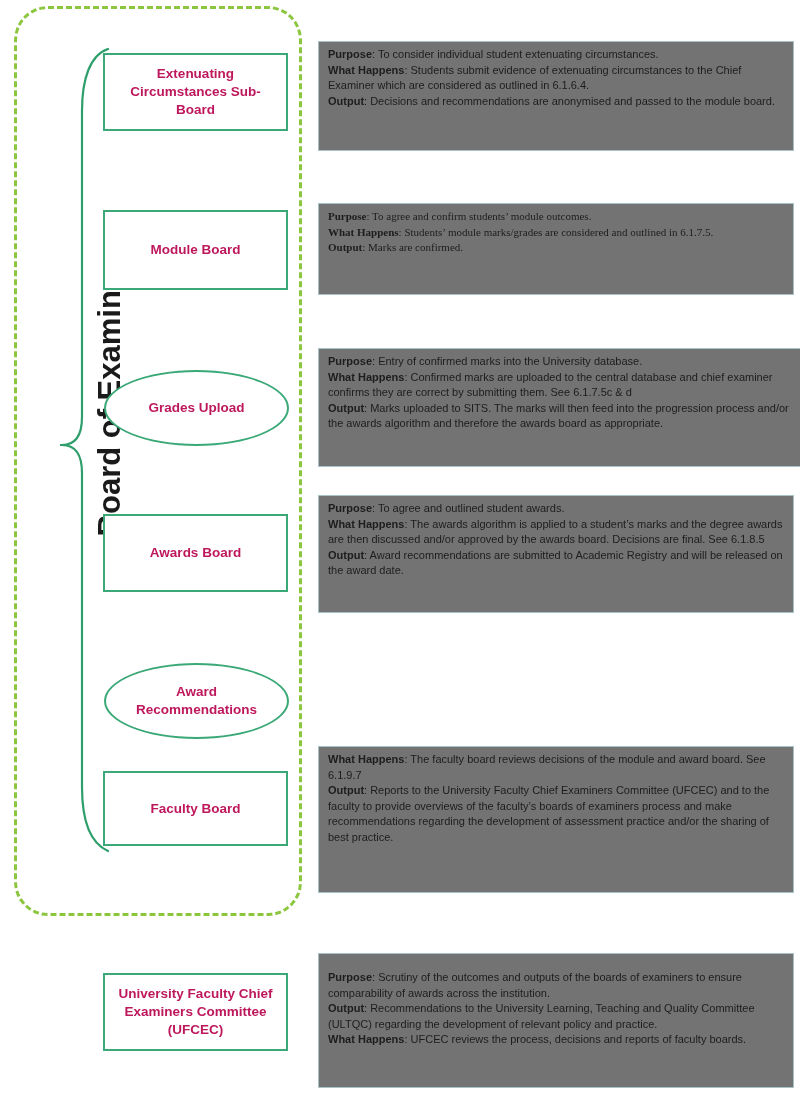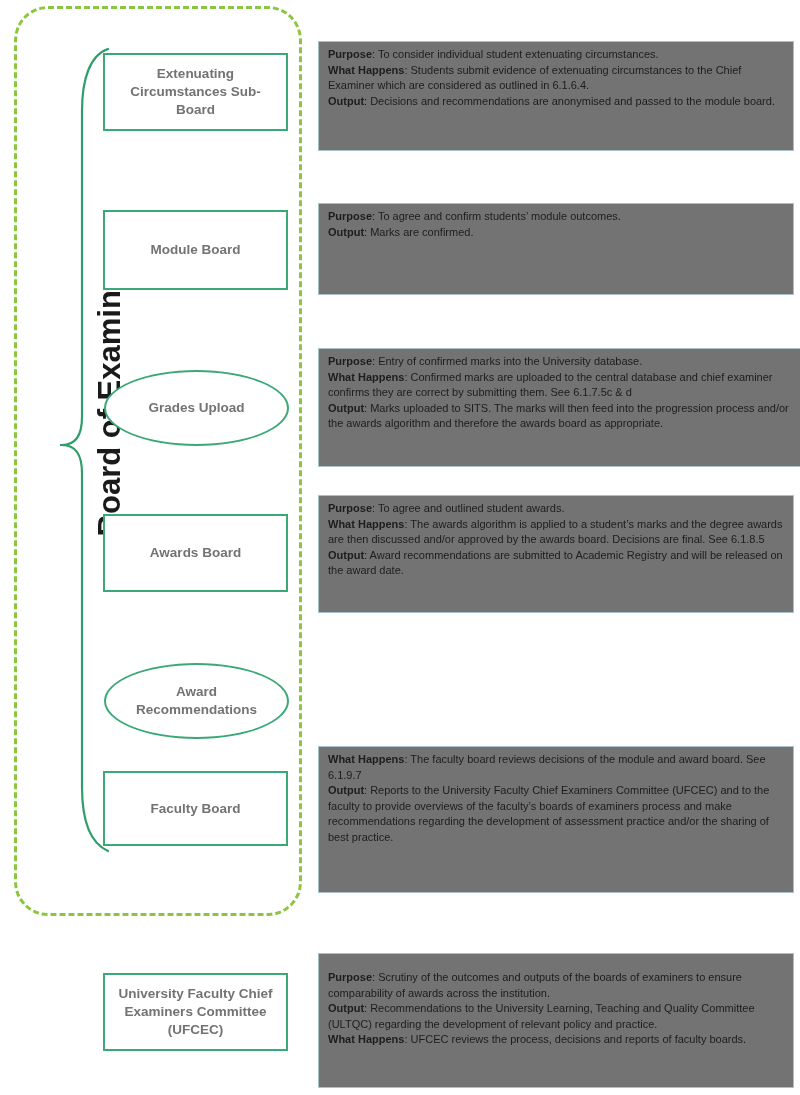--- a/index.html
+++ b/index.html
@@ -64,21 +64,21 @@
     position: absolute;
     box-sizing: border-box;
     border: 2px solid #3BA877;
     background: #ffffff;
     display: flex;
     align-items: center;
     justify-content: center;
     text-align: center;
     font-size: 13.5px;
     font-weight: bold;
-    color: #737373;
+    color: #be185d;
     line-height: 1.33;
     padding: 2px 8px;
     font-family: "Liberation Sans", sans-serif;
   }
   .node.ellipse {
     border-radius: 50%;
   }
   .node .node-label { display: block; }
 
   
@@ -143,22 +143,23 @@
   <div class="node" style="left:103px; top:973px; width:185px; height:78px;">
     <span class="node-label">University Faculty Chief Examiners Committee (UFCEC)</span>
   </div>
 
   <div class="panel" style="left:318px; top:41px; width:476px; height:110px;">
     <p><b>Purpose</b><span>: To consider individual student extenuating circumstances.</span></p>
     <p><b>What Happens</b><span>: Students submit evidence of extenuating circumstances to the Chief Examiner which are considered as outlined in 6.1.6.4.</span></p>
     <p><b>Output</b><span>: Decisions and recommendations are anonymised and passed to the module board.</span></p>
   </div>
 
-  <div class="panel" style="left:318px; top:203px; width:476px; height:92px;">
+  <div class="panel" style="left:318px; top:203px; width:476px; height:92px;font-family:Liberation Serif, serif;">
     <p><b>Purpose</b><span>: To agree and confirm students’ module outcomes.</span></p>
+    <p><b>What Happens</b><span>: Students’ module marks/grades are considered and outlined in 6.1.7.5.</span></p>
     <p><b>Output</b><span>: Marks are confirmed.</span></p>
   </div>
 
   <div class="panel" style="left:318px; top:348px; width:496px; height:119px;">
     <p><b>Purpose</b><span>: Entry of confirmed marks into the University database.</span></p>
     <p><b>What Happens</b><span>: Confirmed marks are uploaded to the central database and chief examiner confirms they are correct by submitting them. See 6.1.7.5c &amp; d</span></p>
     <p><b>Output</b><span>: Marks uploaded to SITS. The marks will then feed into the progression process and/or the awards algorithm and therefore the awards board as appropriate.</span></p>
   </div>
 
   <div class="panel" style="left:318px; top:495px; width:476px; height:118px;">

